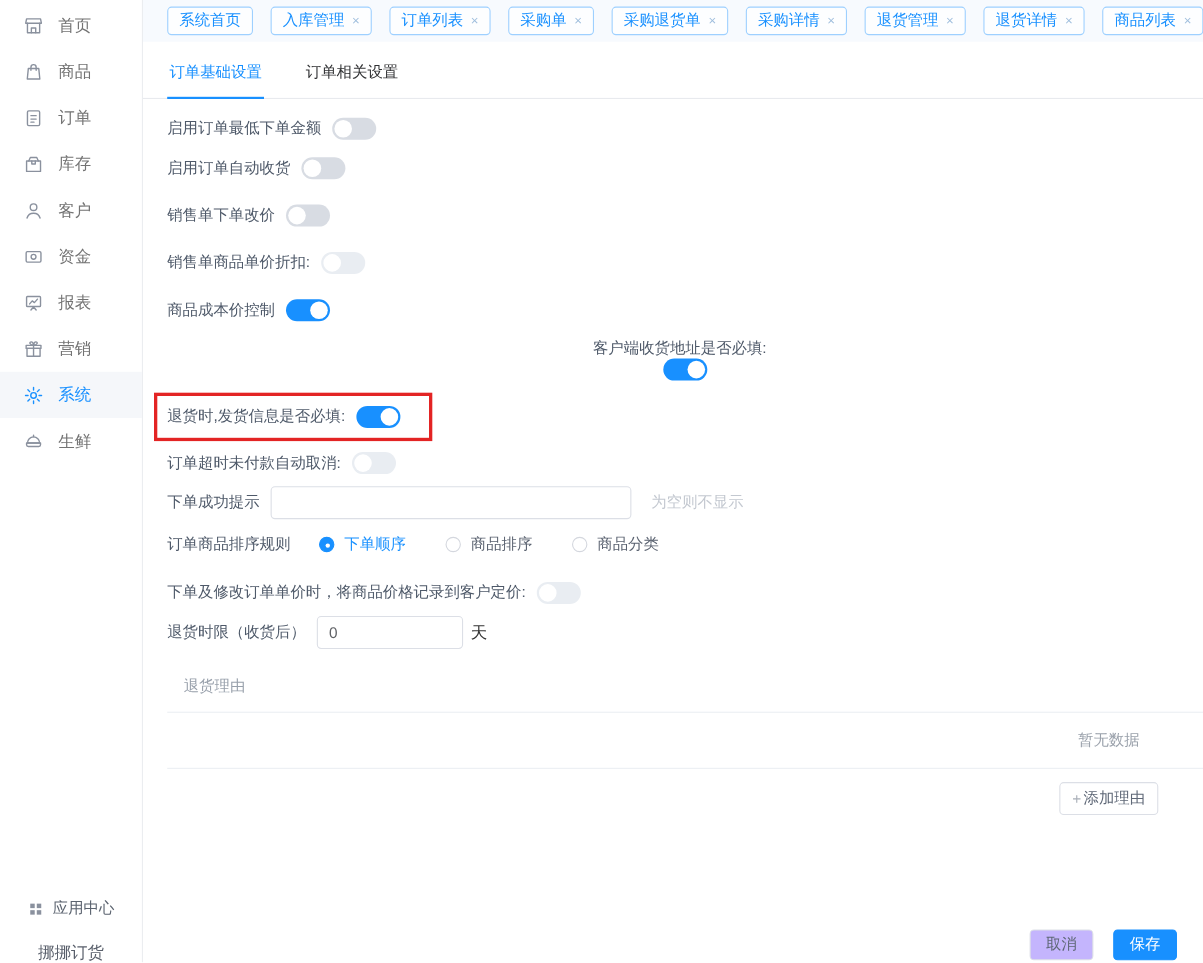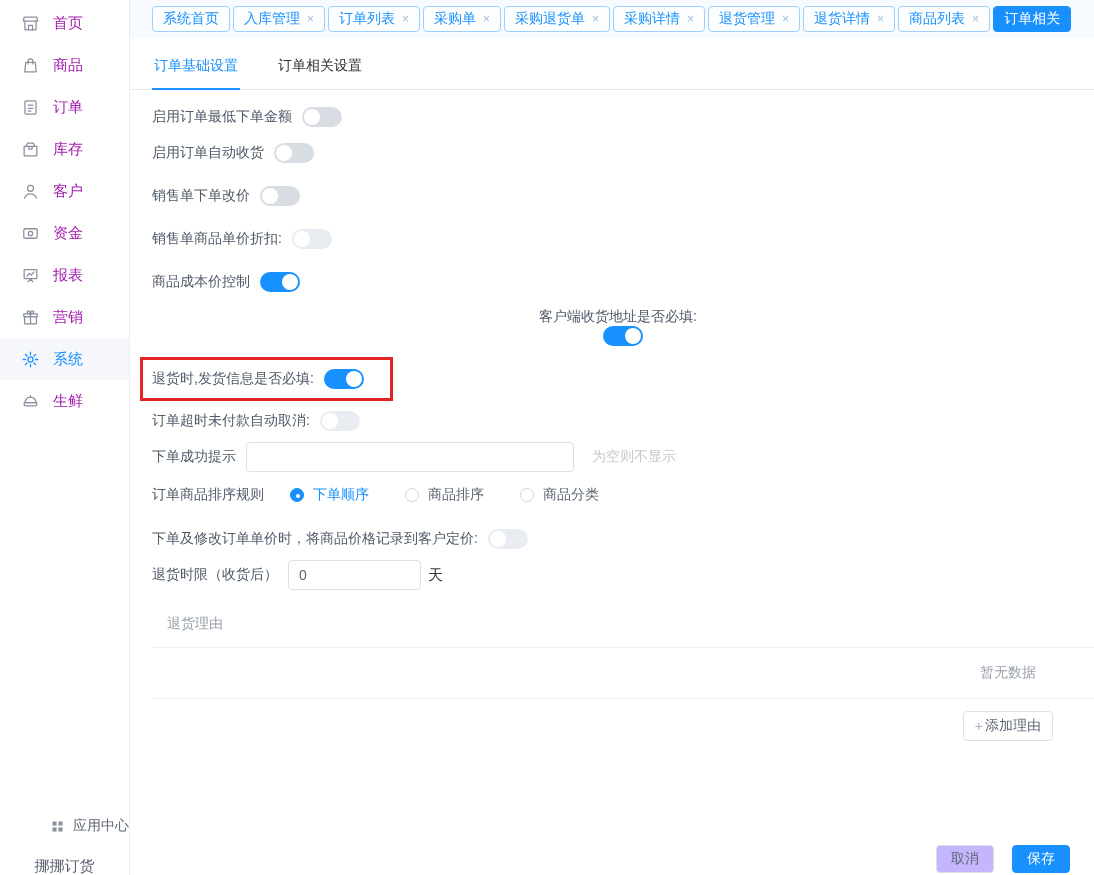--- a/index.html
+++ b/index.html
@@ -8,34 +8,34 @@
   body { position:relative; font-size:14px; color:#454c59; }
 
   
   .sidebar { position:absolute; left:0; top:0; width:130px; height:875px;
     background:#fff; border-right:1px solid #ebedf0; z-index:5; }
   .side-items { padding-top:2px; }
   .side-item { display:flex; align-items:center; height:42px; padding-left:21px;
     cursor:pointer; }
   .side-item .ic { width:19px; height:19px; color:#8a919e; flex:none; display:flex; }
   .side-item .ic svg { width:19px; height:19px; }
-  .side-item .lb { margin-left:13px; font-size:15px; color:#a21caf; }
+  .side-item .lb { margin-left:13px; font-size:15px; color:#737373; }
   .side-item.active { background:#f5f7fa; }
   .side-item.active .ic, .side-item.active .lb { color:#1890ff; }
   .side-footer { position:absolute; bottom:40px; left:0; width:100%;
-    display:flex; align-items:center; justify-content:flex-end; gap:8px;
+    display:flex; align-items:center; justify-content:center; gap:8px;
     color:#5c6470; font-size:14px; cursor:pointer; }
   .side-footer .ic { width:15px; height:15px; color:#8a919e; display:flex; }
   .brand { position:absolute; bottom:-1px; left:0; width:100%; text-align:center;
     color:#595f6b; font-size:15px; }
 
   
   .topbar { position:absolute; left:130px; top:0; right:0; height:38px;
     background:#f7fafe; display:flex; align-items:center; padding-left:22px;
-    gap:3px; overflow:hidden; white-space:nowrap; }
+    gap:16px; overflow:hidden; white-space:nowrap; }
   .tag { display:inline-flex; align-items:center; gap:7px; height:26px;
     padding:0 10px; border:1px solid #9ed0ff; border-radius:4px; background:#fdfeff;
     color:#1890ff; font-size:14px; flex:none; cursor:pointer; }
   .tag .x { color:#9fbedd; font-size:12px; line-height:1; cursor:pointer; }
   .tag.active { background:#1890ff; border-color:#1890ff; color:#fff; }
 
   
   .main { position:absolute; left:130px; top:38px; right:0; bottom:0; background:#fff; }
   .subtabs { display:flex; gap:36px; height:52px; align-items:flex-end;
     padding-left:22px; border-bottom:1px solid #e8eaee; }

